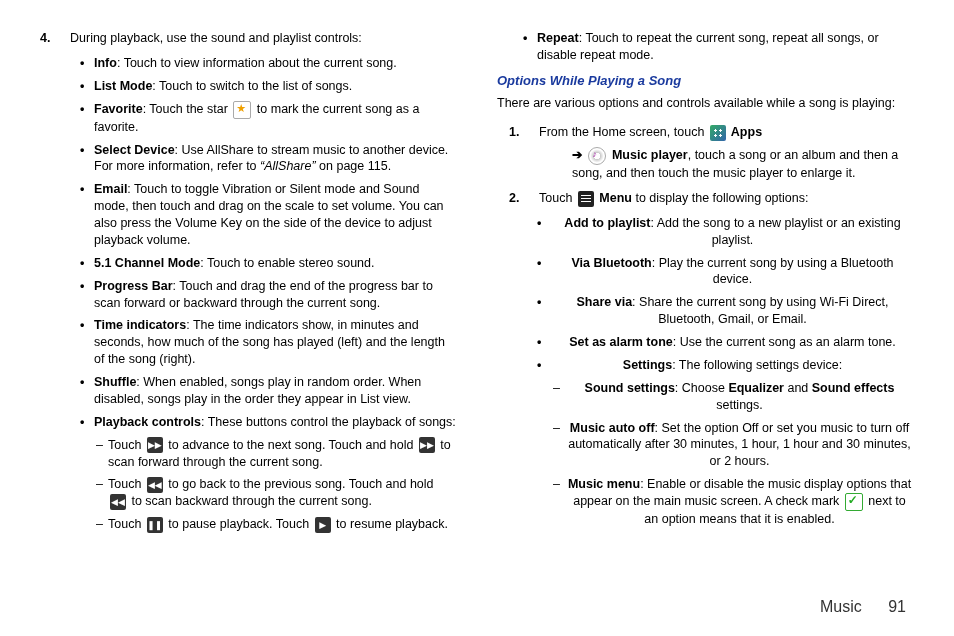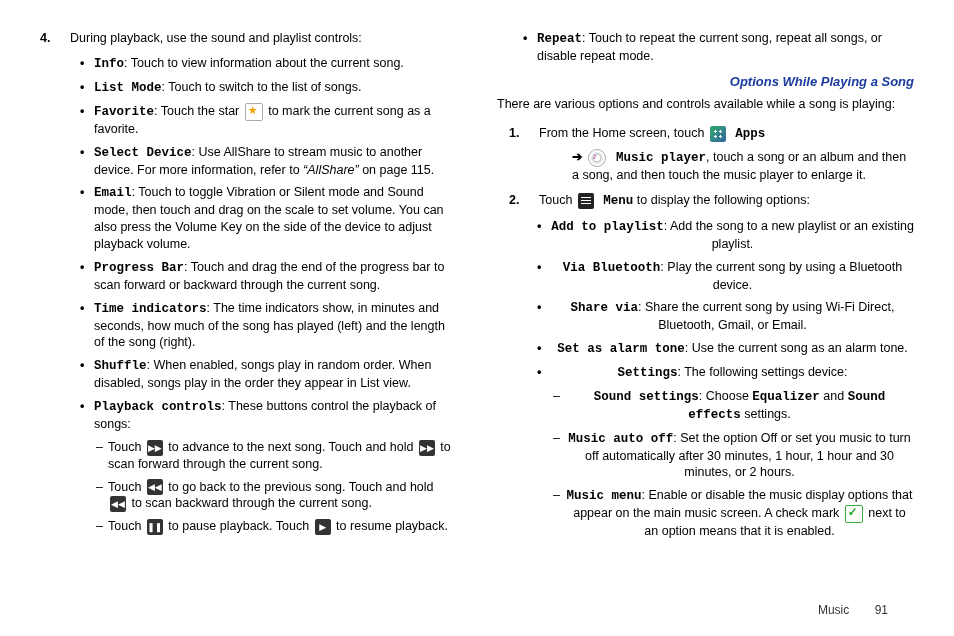--- a/index.html
+++ b/index.html
@@ -53,29 +53,28 @@
   .dash {
     position: relative;
     padding-left: 12px;
     margin-bottom: 6px;
   }
   .dash::before {
     content: "–";
     position: absolute;
     left: 0;
   }
-  .bold { font-weight: bold; font-family: Liberation Mono, monospace; }
+  .bold { font-weight: bold; }
   .italic { font-style: italic; }
   .heading {
     color: #1a3a9e;
     font-weight: bold;
     font-style: italic;
     font-size: 13px;
     margin: 8px 0 6px 0;
-    text-align: right;
   }
   .inline-icon {
     display: inline-block;
     vertical-align: middle;
     width: 16px;
     height: 16px;
     margin: 0 2px;
   }
   .icon-star {
     background: #fff;
@@ -158,22 +157,22 @@
     font-size: 12px;
   }
   .arrow {
     display: inline-block;
     margin-right: 4px;
     font-weight: bold;
   }
   .footer {
     position: absolute;
     bottom: 18px;
-    right: 66px;
-    font-size: 12px;
+    right: 48px;
+    font-size: 16px;
     color: #333;
   }
   .footer .pg {
     margin-left: 22px;
   }
 </style>
 </head>
 <body>
 
 <div class="columns">
@@ -192,20 +191,23 @@
         <span class="bold">List Mode</span><span>: Touch to switch to the list of songs.</span>
       </div>
       <div class="bullet">
         <span class="bold">Favorite</span><span>: Touch the star </span><span class="inline-icon icon-star"></span><span> to mark the current song as a favorite.</span>
       </div>
       <div class="bullet">
         <span class="bold">Select Device</span><span>: Use AllShare to stream music to another device. For more information, refer to </span><span class="italic">“AllShare”</span><span>  on page 115.</span>
       </div>
       <div class="bullet">
         <span class="bold">Email</span><span>: Touch to toggle Vibration or Silent mode and Sound mode, then touch and drag on the scale to set volume. You can also press the Volume Key on the side of the device to adjust playback volume.</span>
+      </div>
+      <div class="bullet">
+        <span class="bold">5.1 Channel Mode</span><span>: Touch to enable stereo sound.</span>
       </div>
       <div class="bullet">
         <span class="bold">Progress Bar</span><span>: Touch and drag the end of the progress bar to scan forward or backward through the current song.</span>
       </div>
       <div class="bullet">
         <span class="bold">Time indicators</span><span>: The time indicators show, in minutes and seconds, how much of the song has played (left) and the length of the song (right).</span>
       </div>
       <div class="bullet">
         <span class="bold">Shuffle</span><span>: When enabled, songs play in random order. When disabled, songs play in the order they appear in List view.</span>
       </div>

